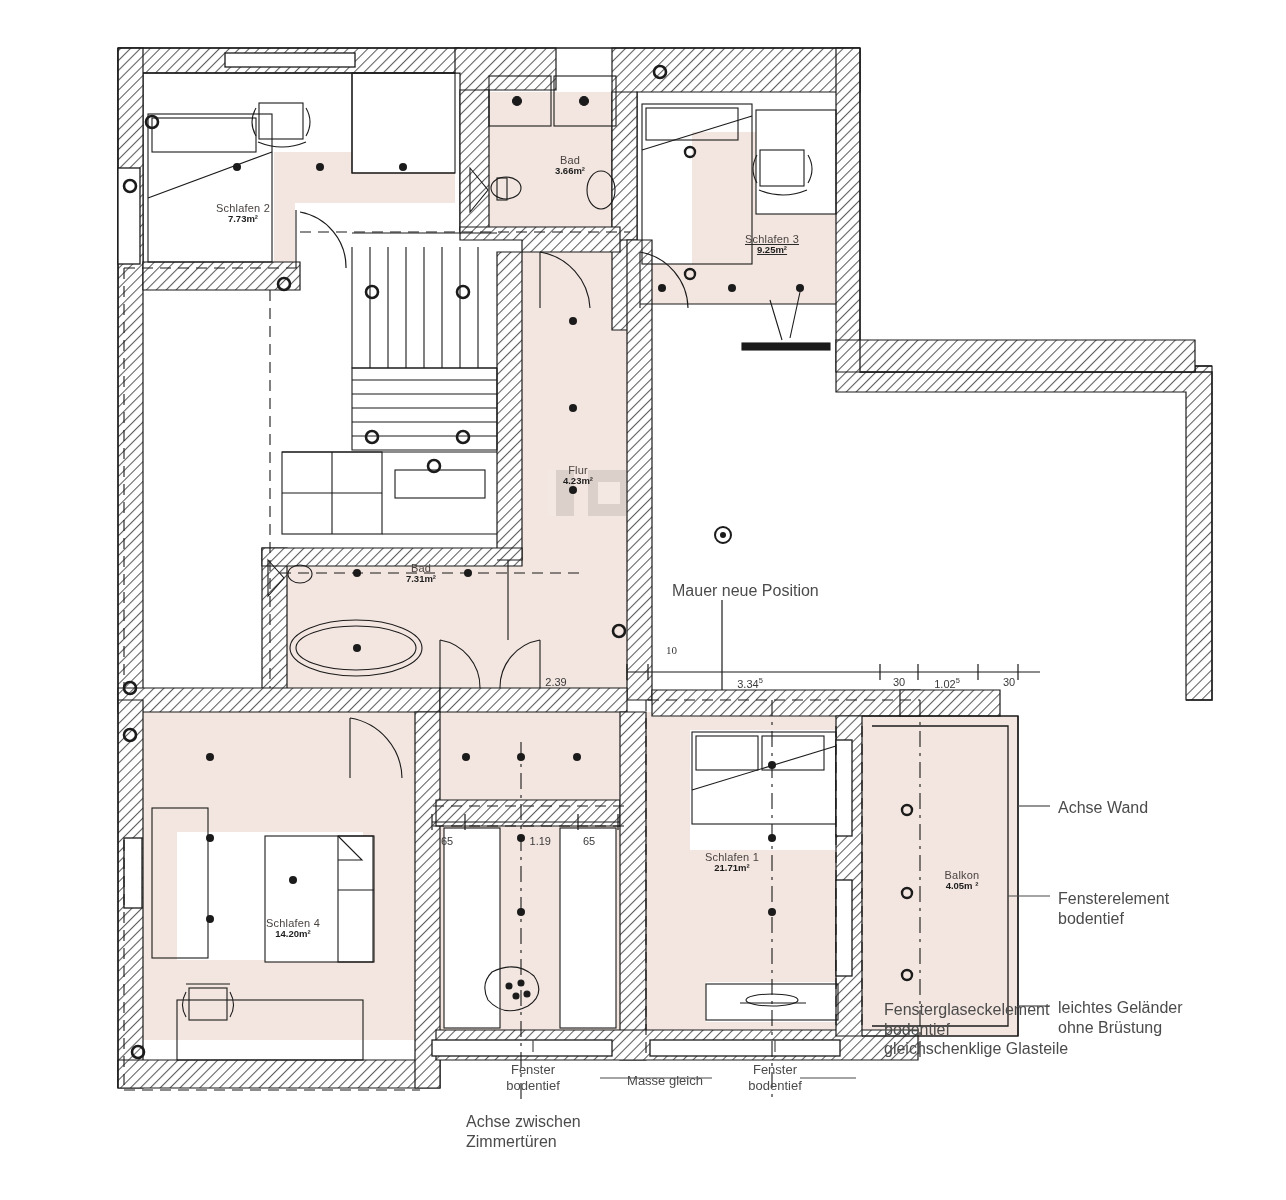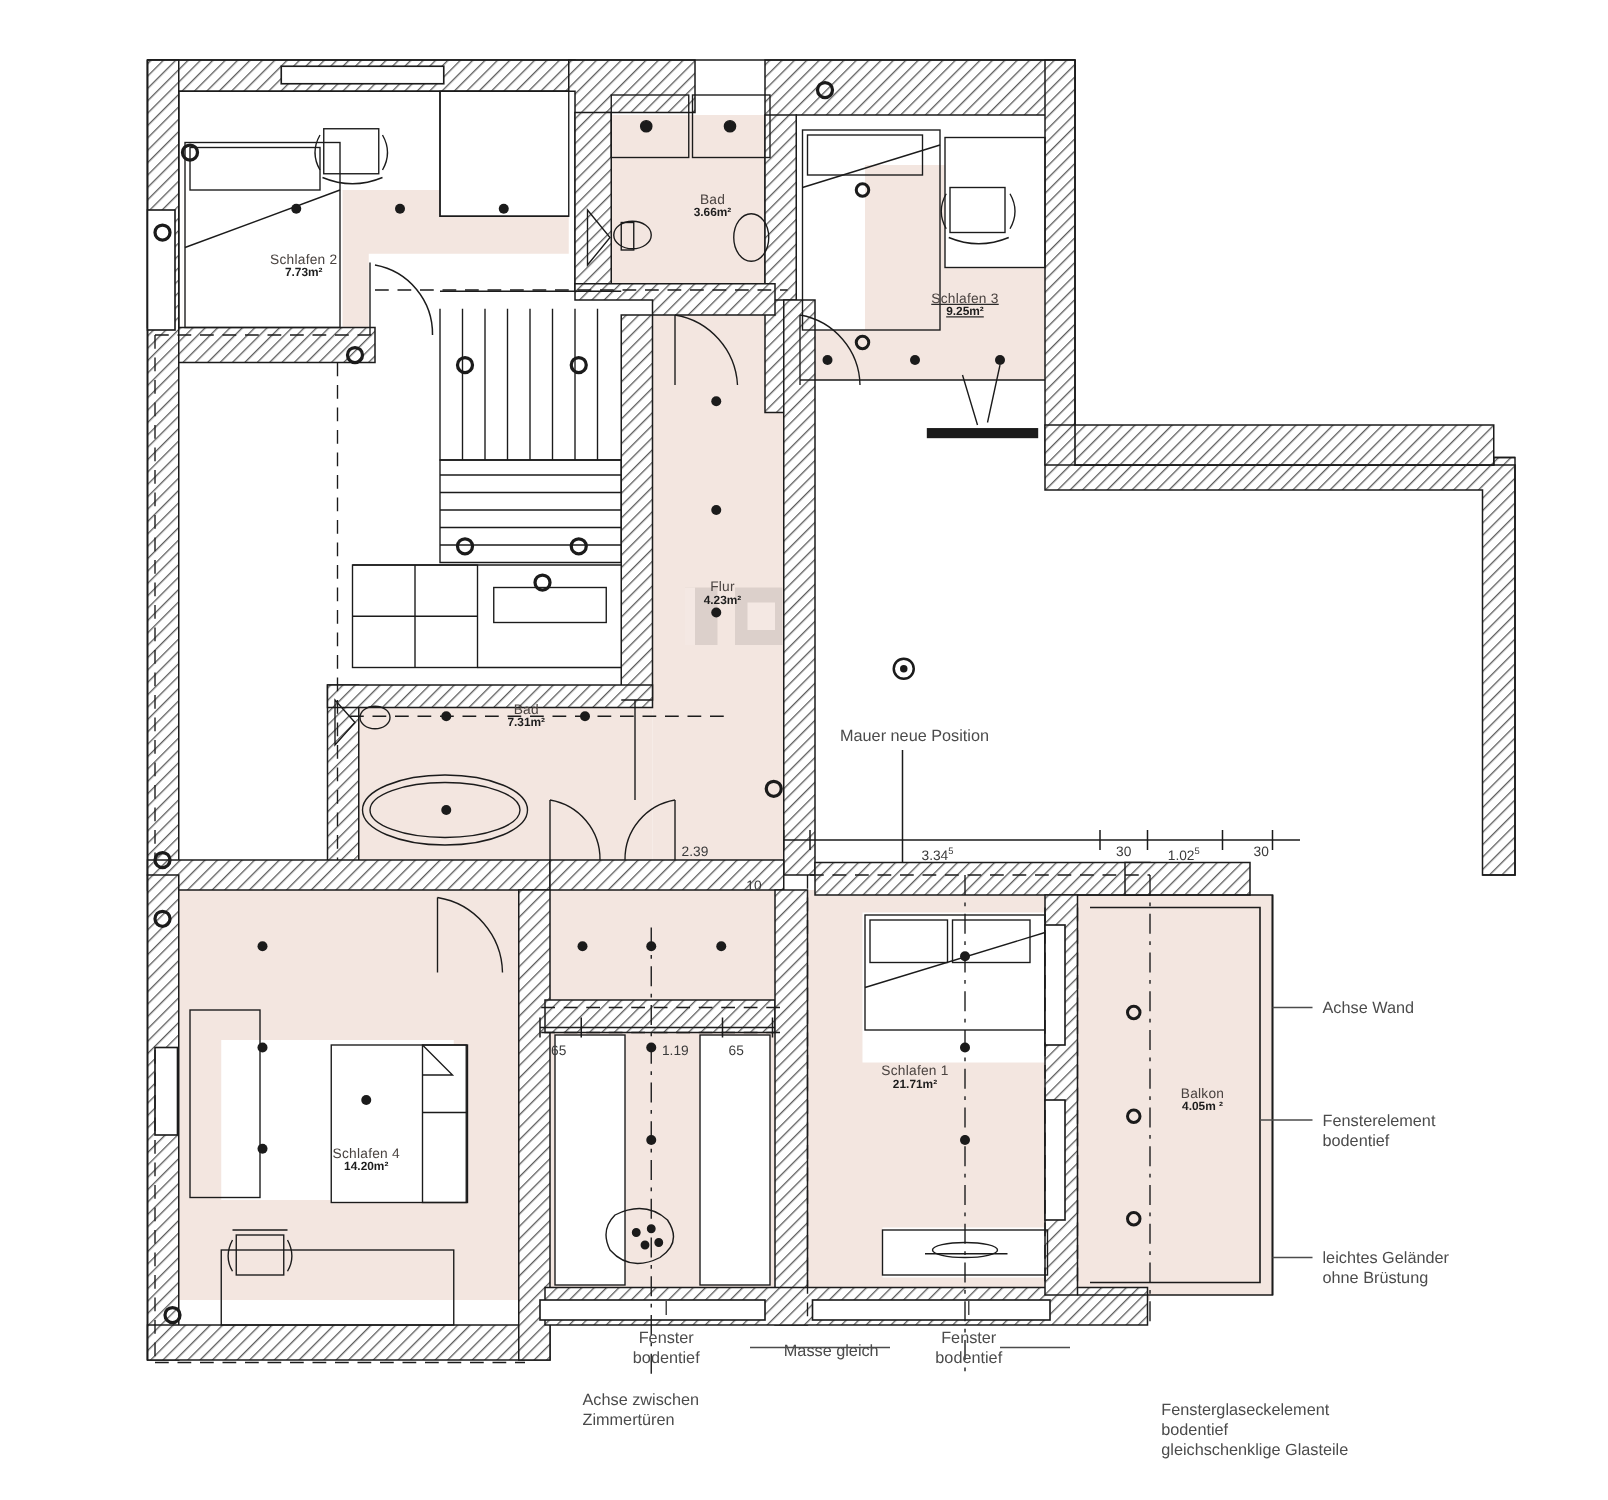--- a/index.html
+++ b/index.html
@@ -8,21 +8,21 @@
     font-family:"Liberation Sans", sans-serif;
     width:1286px;height:1200px;overflow:hidden;position:relative;
     color:#2b2b2b;
   }
   #plan{position:absolute;left:0;top:0;width:1286px;height:1200px;}
   .lbl{position:absolute;text-align:center;line-height:1.12;pointer-events:none;}
   .room-name{font-size:11px;color:#4a4340;letter-spacing:.2px;white-space:nowrap;}
   .room-area{font-size:9.5px;font-weight:bold;color:#1d1d1d;white-space:nowrap;}
   .dim{position:absolute;font-size:11px;color:#3a3a3a;white-space:nowrap;margin-top:31px;}
   .dim sup{font-size:7.5px;}
-  .note{position:absolute;font-size:13px;color:#4b4b4b;line-height:1.22;white-space:pre-line;}
+  .note{position:absolute;font-size:16px;color:#4b4b4b;line-height:1.22;white-space:pre-line;}
   .note-c{position:absolute;font-size:13px;color:#4b4b4b;line-height:1.22;text-align:center;white-space:pre-line;}
 </style>
 </head>
 <body>
 
 <svg id="plan" viewBox="0 0 1286 1200" xmlns="http://www.w3.org/2000/svg">
   <defs>
     <pattern id="hatch" width="7" height="7" patternTransform="rotate(45)" patternUnits="userSpaceOnUse">
       <rect width="7" height="7" fill="#ffffff"></rect>
       <line x1="0" y1="0" x2="0" y2="7" stroke="#5d5d5d" stroke-width="2.1"></line>
@@ -353,37 +353,37 @@
     </div>
     <div class="lbl" style="left: 662px; top: 851px; width: 140px;">
       <div class="room-name">Schlafen 1</div>
       <div class="room-area">21.71m²</div>
     </div>
     <div class="lbl" style="left: 892px; top: 828px; width: 140px; margin-top: 41px;">
       <div class="room-name">Balkon</div>
       <div class="room-area">4.05m ²</div>
     </div>
     <div class="dim" style="left: 516px; top: 645px; width: 80px; text-align: center;"><span>2.39</span></div>
-    <div class="dim" style="left: 597px; top: 672px; width: 80px; text-align: left;"><span>10</span></div>
+    <div class="dim" style="left: 597px; top: 613px; width: 80px; text-align: right; font-family: Liberation Serif, serif;"><span>10</span></div>
     <div class="dim" style="left: 710px; top: 645px; width: 80px; text-align: center;"><span>3.34</span><sup>5</sup></div>
     <div class="dim" style="left: 859px; top: 645px; width: 80px; text-align: center;"><span>30</span></div>
     <div class="dim" style="left: 907px; top: 645px; width: 80px; text-align: center;"><span>1.02</span><sup>5</sup></div>
     <div class="dim" style="left: 969px; top: 645px; width: 80px; text-align: center;"><span>30</span></div>
     <div class="dim" style="left: 407px; top: 804px; width: 80px; text-align: center;"><span>65</span></div>
     <div class="dim" style="left: 471px; top: 804px; width: 80px; text-align: right;"><span>1.19</span></div>
     <div class="dim" style="left: 549px; top: 804px; width: 80px; text-align: center;"><span>65</span></div>
     <div class="note" style="left: 672px; top: 581px;">Mauer neue Position</div>
     <div class="note" style="left: 1058px; top: 798px;">Achse Wand</div>
     <div class="note" style="left: 1058px; top: 889px;">Fensterelement
 bodentief</div>
     <div class="note" style="left: 1058px; top: 998px;">leichtes Geländer
 ohne Brüstung</div>
     <div class="note-c" style="left: 453px; width: 160px; top: 1062px;">Fenster
 bodentief</div>
     <div class="note-c" style="left: 585px; width: 160px; top: 1073px;">Masse gleich</div>
     <div class="note-c" style="left: 695px; width: 160px; top: 1062px;">Fenster
 bodentief</div>
-    <div class="note" style="left: 884px; top: 1120px; margin-left: 45px;">Fensterglaseckelement
+    <div class="note" style="left: 884px; top: 1000px;">Fensterglaseckelement
 bodentief
 gleichschenklige Glasteile</div>
     <div class="note" style="left: 466px; top: 1112px;">Achse zwischen
 Zimmertüren</div>
   </div>
 
 </body></html>

